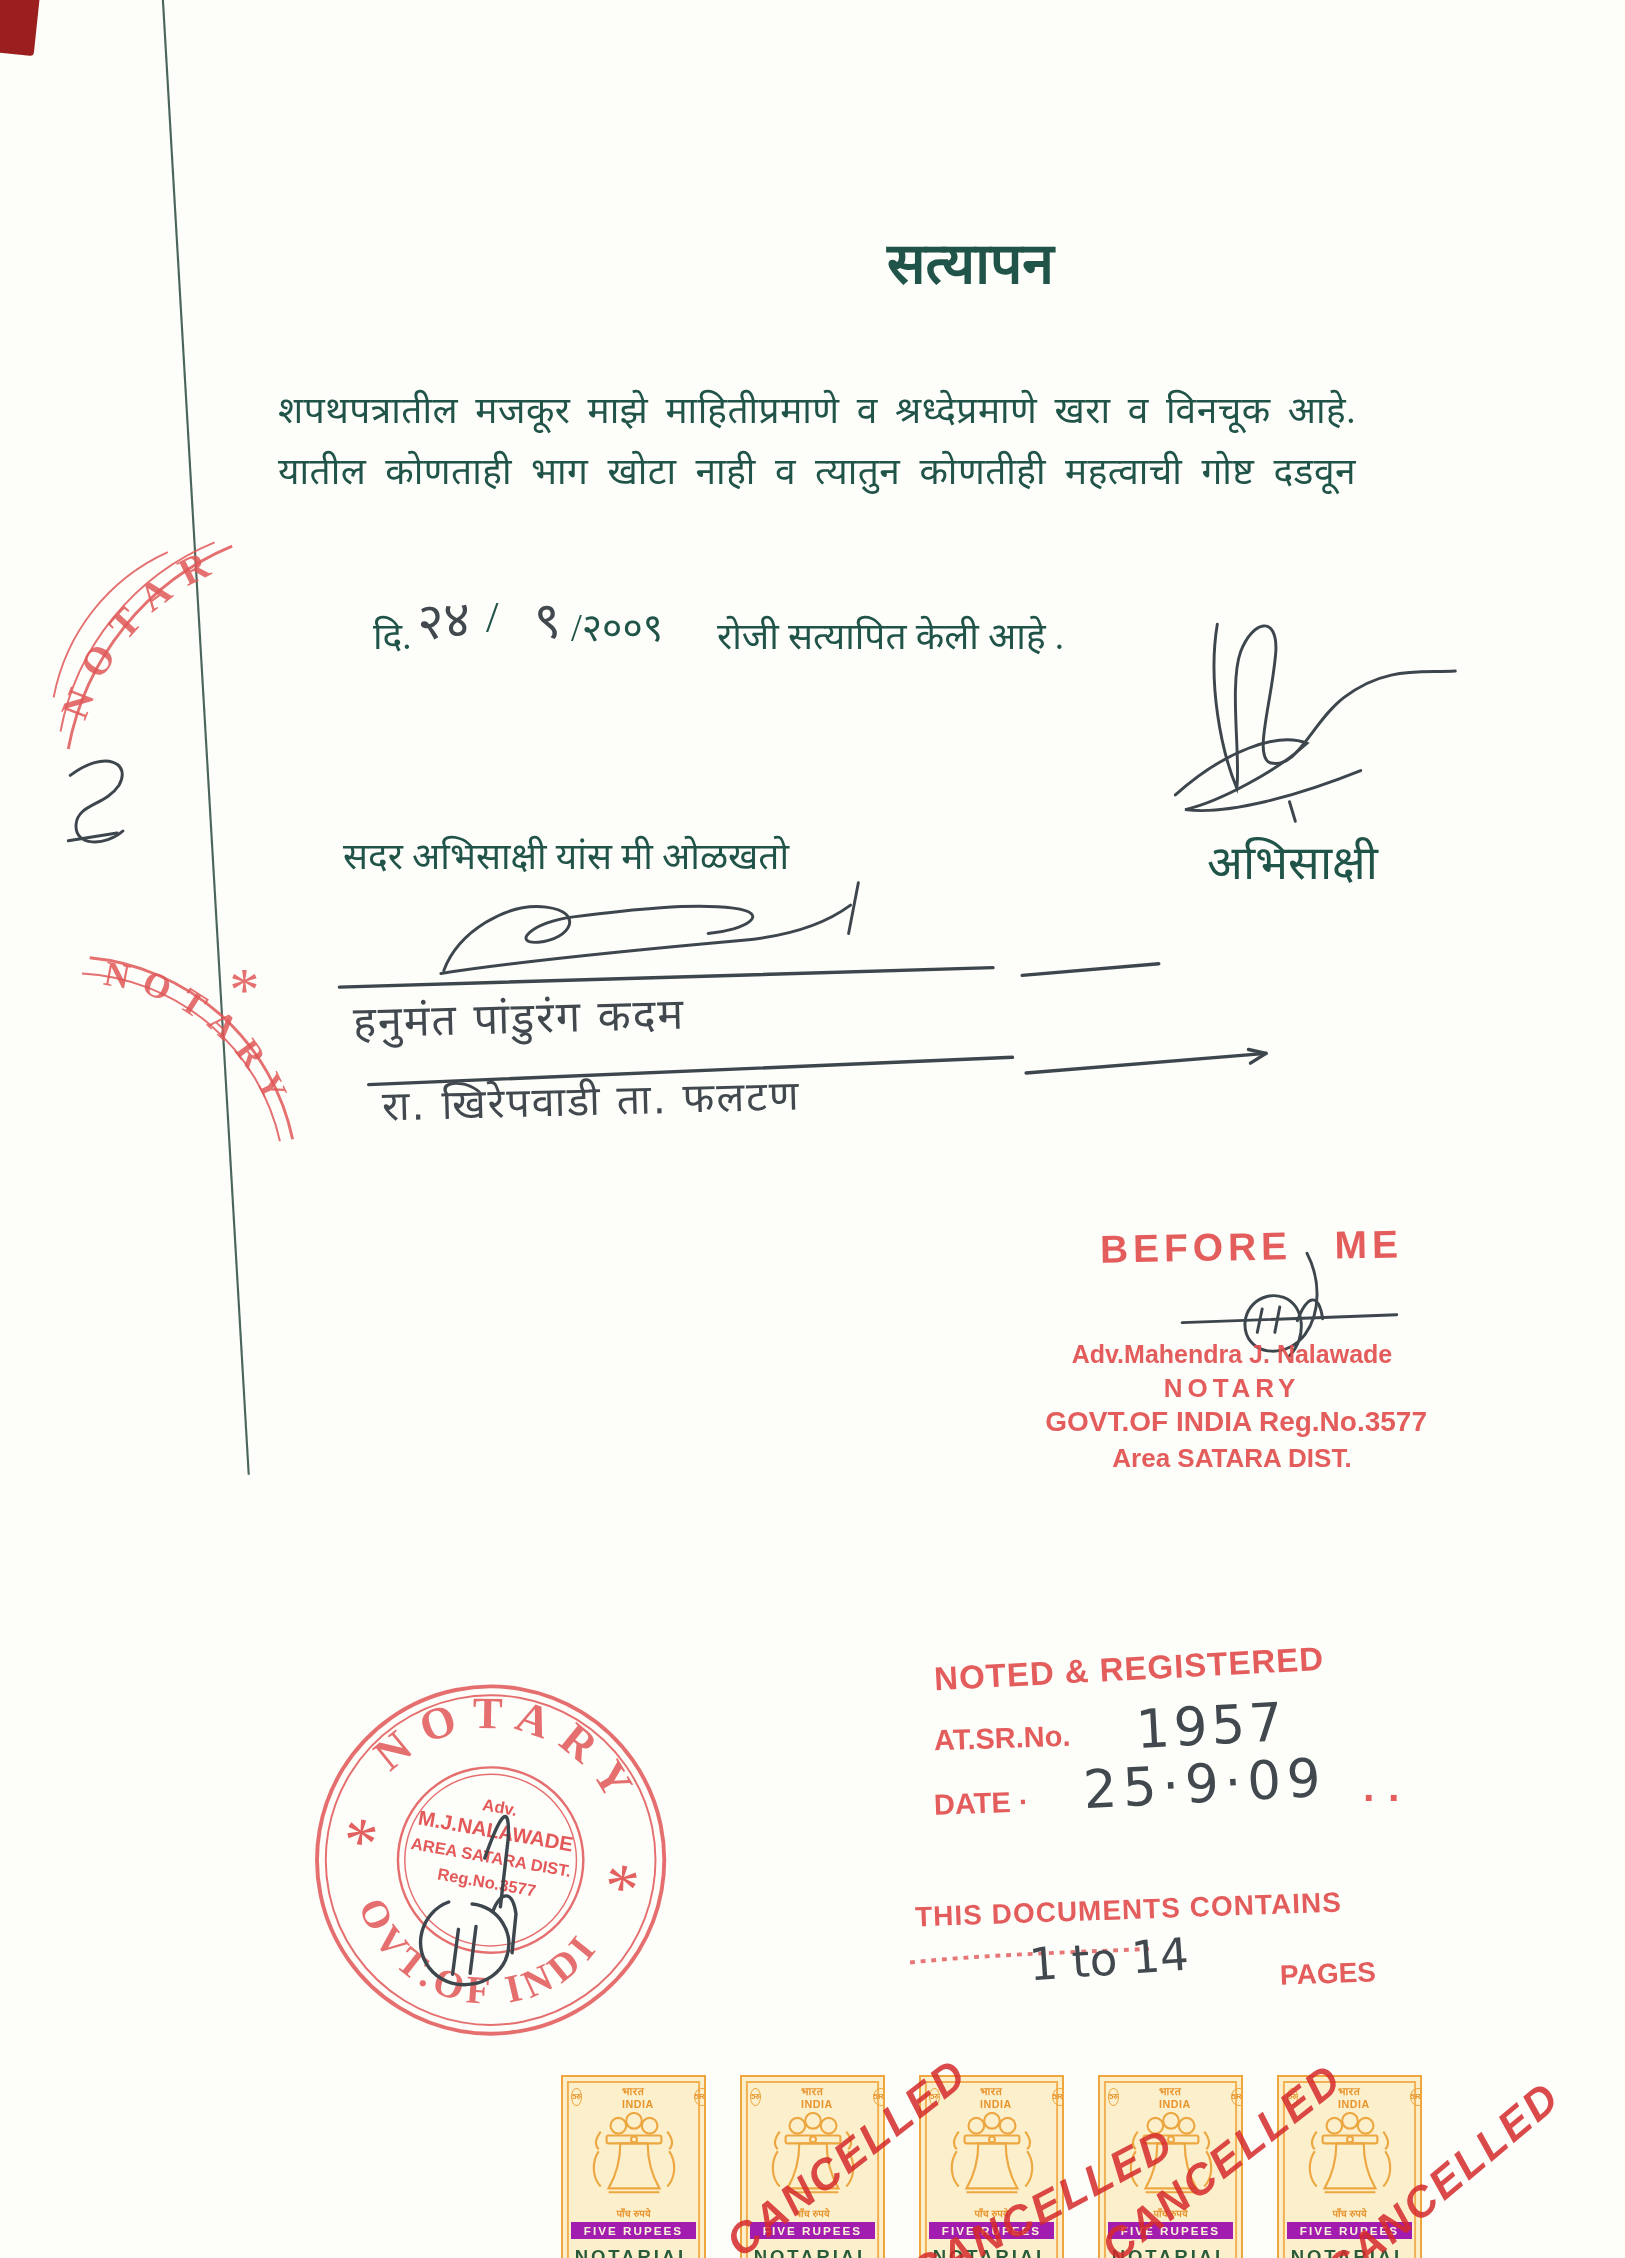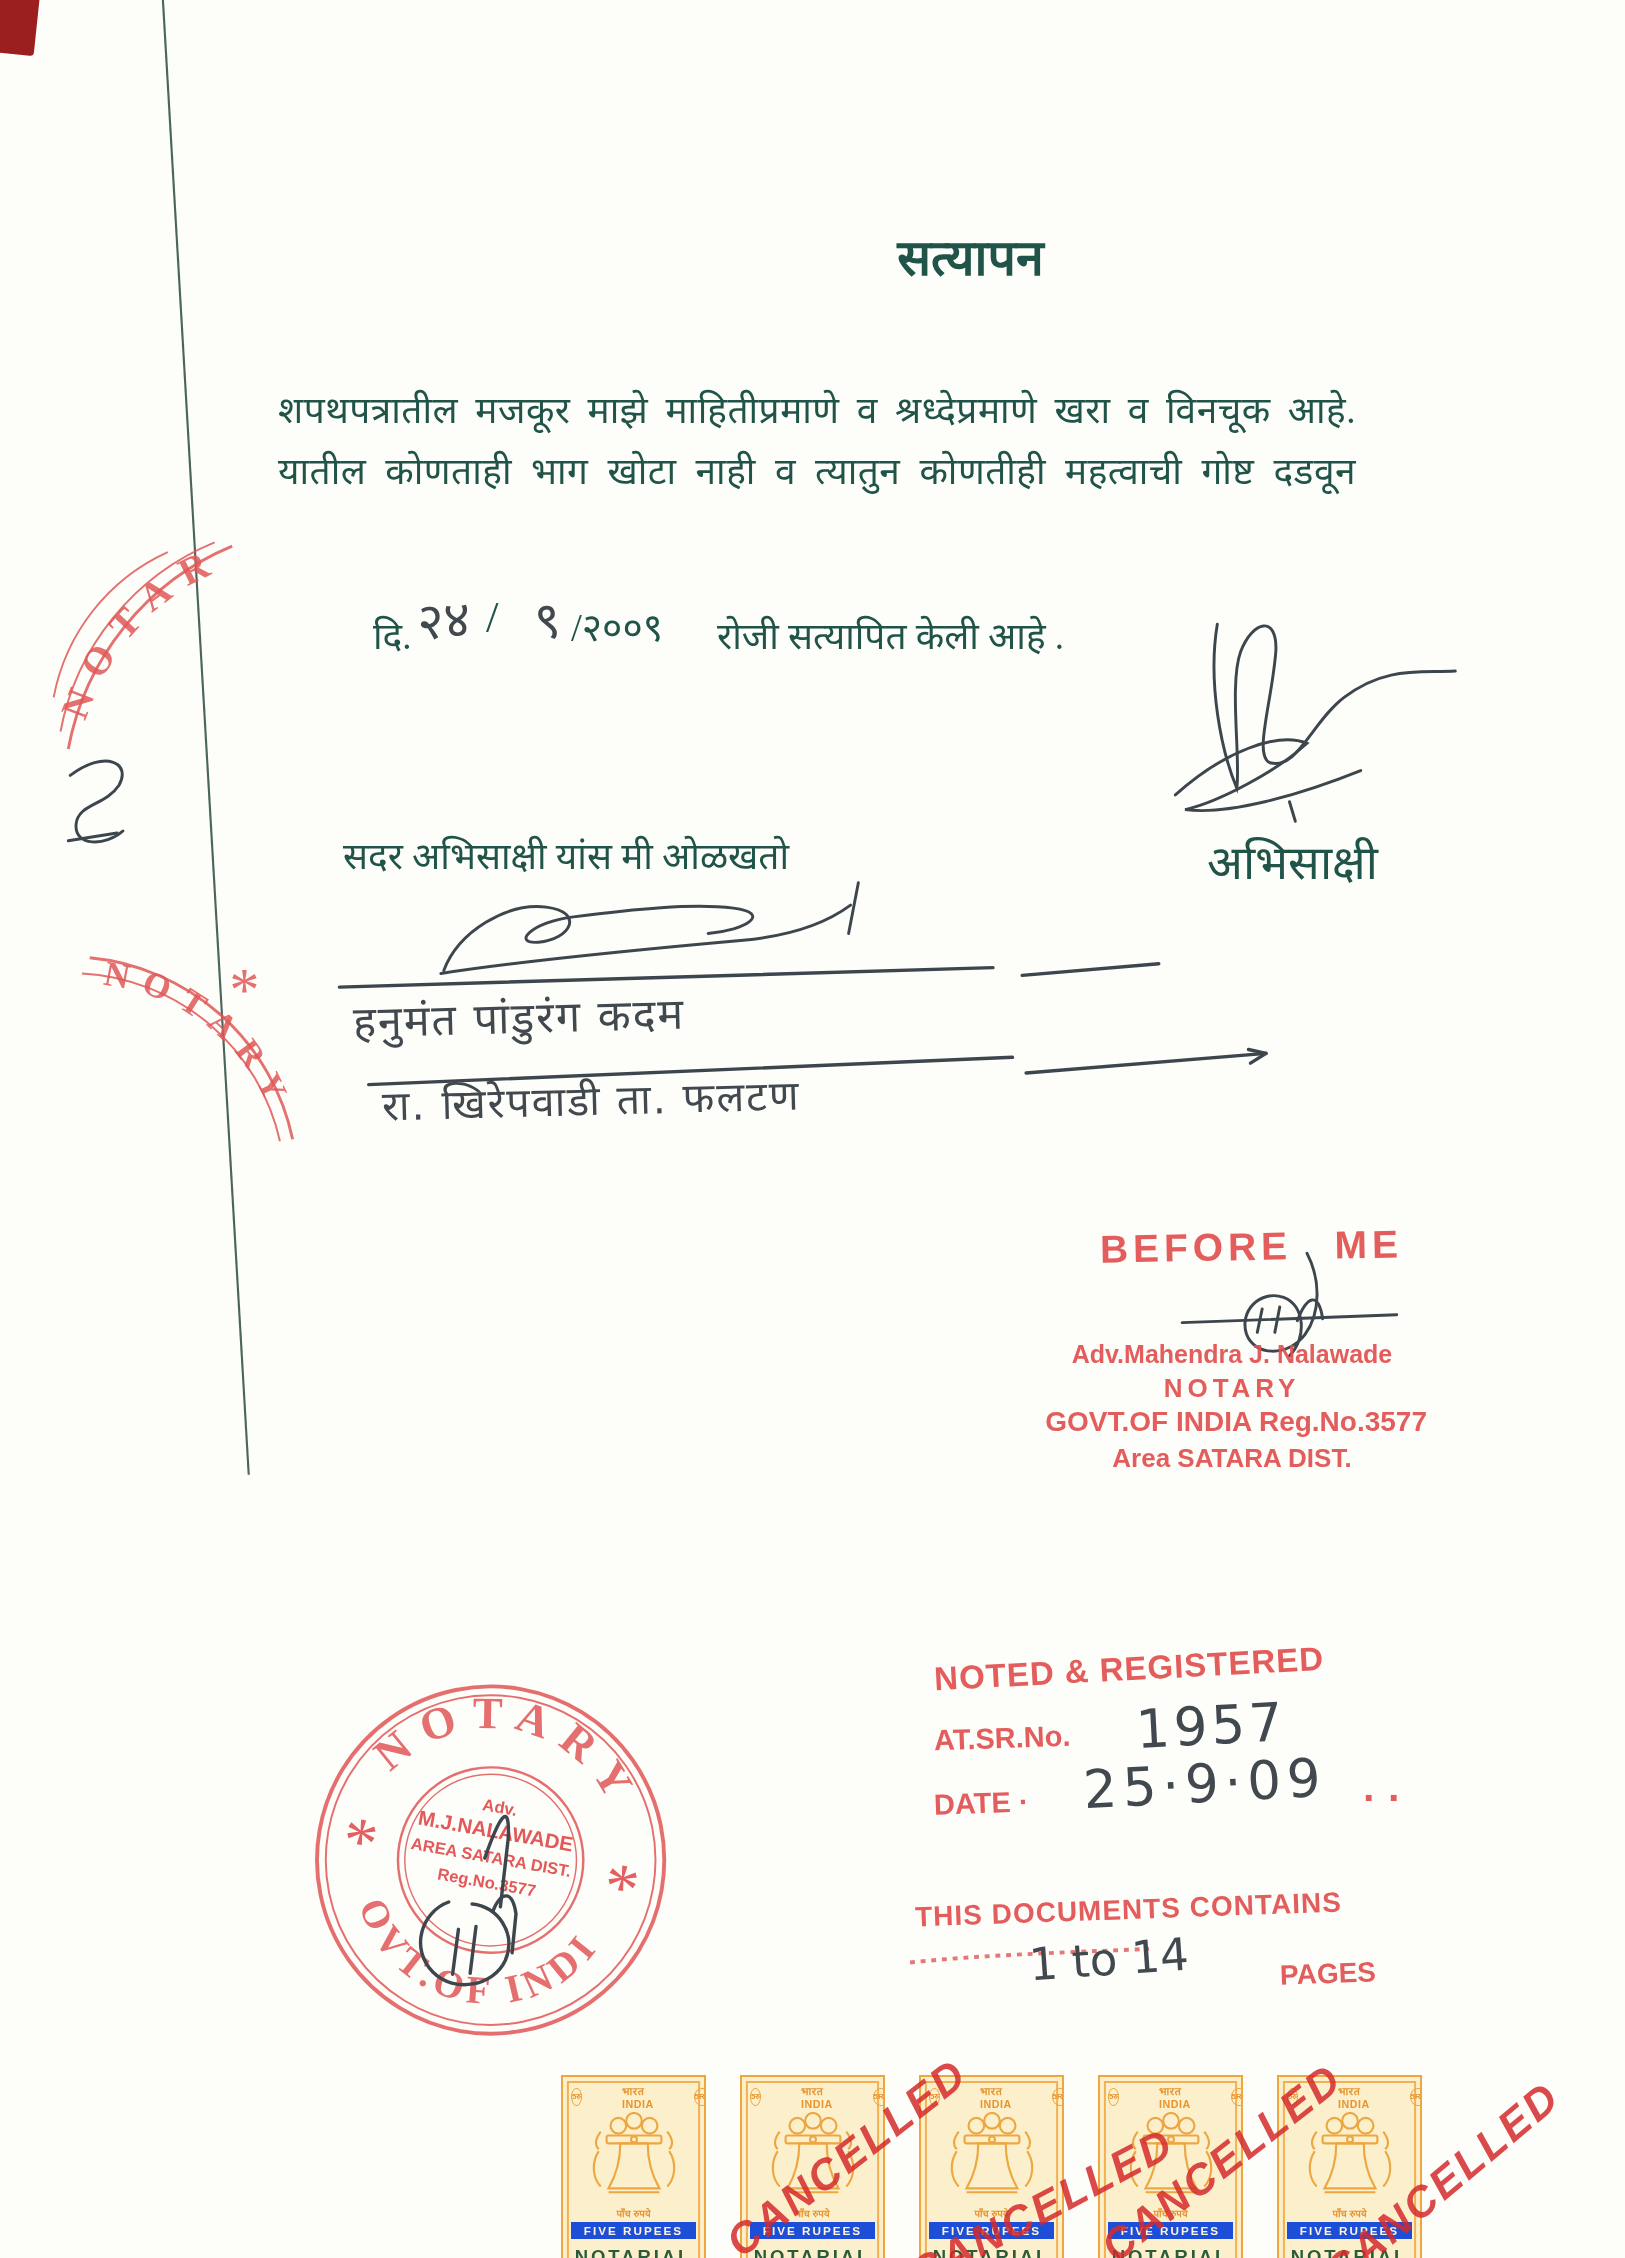--- a/index.html
+++ b/index.html
@@ -15,21 +15,21 @@
   .seal-inner{font-family:"Liberation Sans",sans-serif;font-weight:bold;fill:#e35858;}
   .stamp-row{position:absolute;left:561px;top:2075px;display:flex;gap:34px;}
   .rev-stamp{position:relative;width:141px;height:210px;background:#fcf0cc;
              border:2px solid #efa63e;box-shadow:inset 0 0 0 3.9px #fcf0cc,inset 0 0 0 5.9px #f3b053;
              display:flex;flex-direction:column;align-items:center;overflow:hidden;}
   .rev-top{display:flex;align-items:center;justify-content:space-between;width:125px;margin-top:6.8px;gap:40px;}
   .denom{width:16.6px;height:16.6px;border:1.5px solid #eda43b;border-radius:50%;color:#e8942e;
          font:bold 7.8px/16.6px "Liberation Sans",sans-serif;text-align:center;}
   .rev-header{color:#e8942e;font:bold 10.7px "Liberation Sans",sans-serif;letter-spacing:0.5px;}
   .rev-value-hi{color:#e8942e;font:bold 9.8px "Liberation Sans",sans-serif;margin-top:1px;}
-  .rev-band{width:125px;background:#1d4ed8;color:#fdf4d8;text-align:center;
+  .rev-band{width:125px;background:#a21caf;color:#fdf4d8;text-align:center;
             font:bold 11.7px/17.6px "Liberation Sans",sans-serif;letter-spacing:2px;margin-top:2px;}
   .rev-footer{color:#2a5c3a;font:bold 18.5px "Liberation Sans",sans-serif;letter-spacing:2.9px;margin-top:6.8px;}
   .cancelled{position:absolute;color:rgba(213,42,42,.85);font:bold italic 43px "Liberation Sans",sans-serif;
              letter-spacing:2.9px;transform:rotate(-38deg);transform-origin:left top;}
   .corner-blob{position:absolute;left:-7.8px;top:-9.8px;width:45px;height:64px;background:#9c1f1f;
                border-radius:3.9px;transform:rotate(6deg);}
 </style>
 </head>
 <body>
 
@@ -121,21 +121,21 @@
     <g stroke="#3d464c" fill="none" stroke-width="3.5" stroke-linecap="round">
       <path d="M460 1950 c-28 10 -40 48 -16 72 c22 22 62 14 74 -12 c12 -28 -8 -56 -34 -58"></path>
       <path d="M470 1978 l-6 46 M488 1975 l-6 48"></path>
       <path d="M505 1960 c8 -20 20 -24 24 2 l-4 40"></path>
       <path d="M497 1905 c14 -40 26 -62 24 -20 l-8 70"></path>
     </g>
 
     <path d="M933 2012 C1010 2004 1090 2002 1178 1998" stroke="#e05555" stroke-width="4" fill="none" stroke-dasharray="5 6" opacity=".8"></path>
   </svg>
 
-  <div class="abs print" style="left:839px;top:222px;width:263px;text-align:center;font-size:50px;font-weight:bold;">सत्यापन</div>
+  <div class="abs print" style="left:839px;top:222px;width:263px;text-align:center;font-size:57px;font-weight:bold;">सत्यापन</div>
 
   <div class="abs print para-line" style="top:449px;">यातील कोणताही भाग खोटा नाही व त्यातुन कोणतीही महत्वाची गोष्ट दडवून</div>
   <div class="abs print para-line" style="top:388px;">शपथपत्रातील मजकूर माझे माहितीप्रमाणे व श्रध्देप्रमाणे खरा व विनचूक आहे.</div>
 
   <div class="abs print" style="left:373px;top:609px;font-size:37px;">दि.</div>
   <div class="abs ink" style="left:417px;top:583px;font-size:51px;transform:rotate(-4deg);">२४</div>
   <div class="abs print" style="left:486px;top:591px;font-size:45px;">/</div>
   <div class="abs ink" style="left:534px;top:583px;font-size:51px;transform:rotate(-3deg);">९</div>
   <div class="abs print" style="left:571px;top:599px;font-size:39px;">/२००९</div>
   <div class="abs print" style="left:717px;top:609px;font-size:37px;">रोजी सत्यापित केली आहे .</div>

